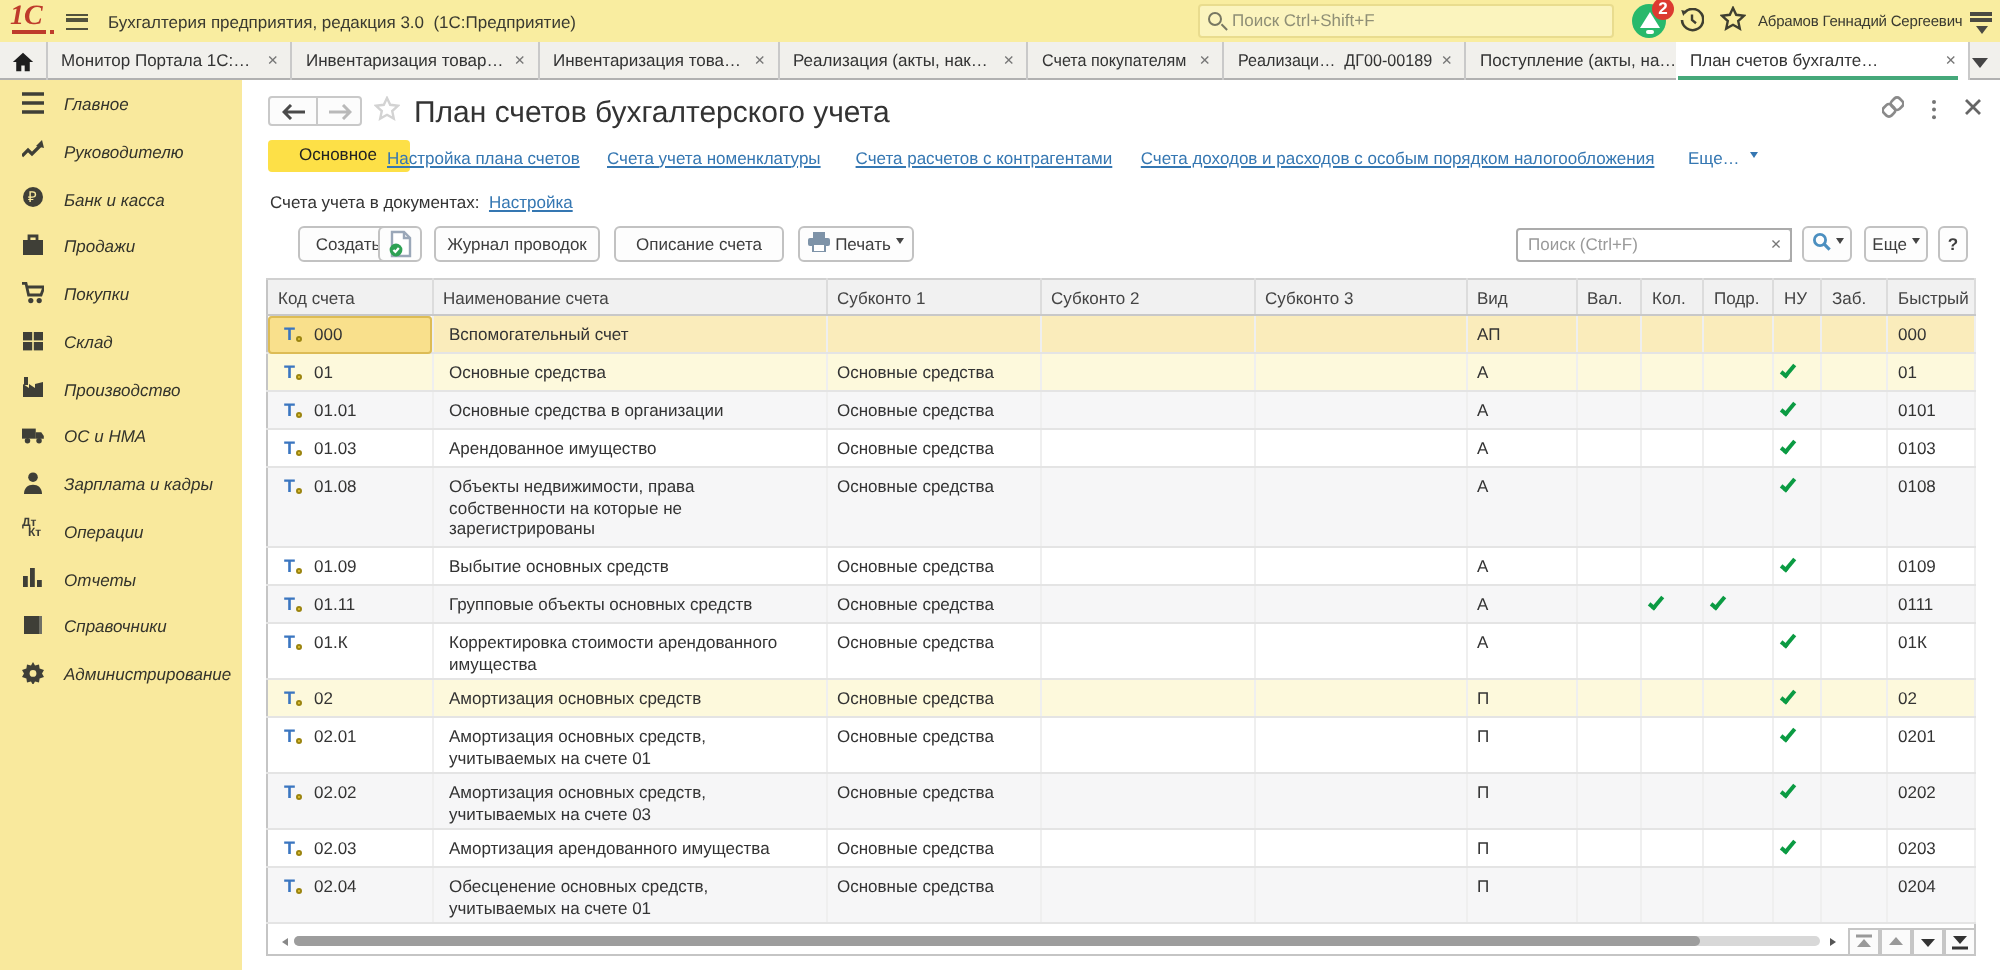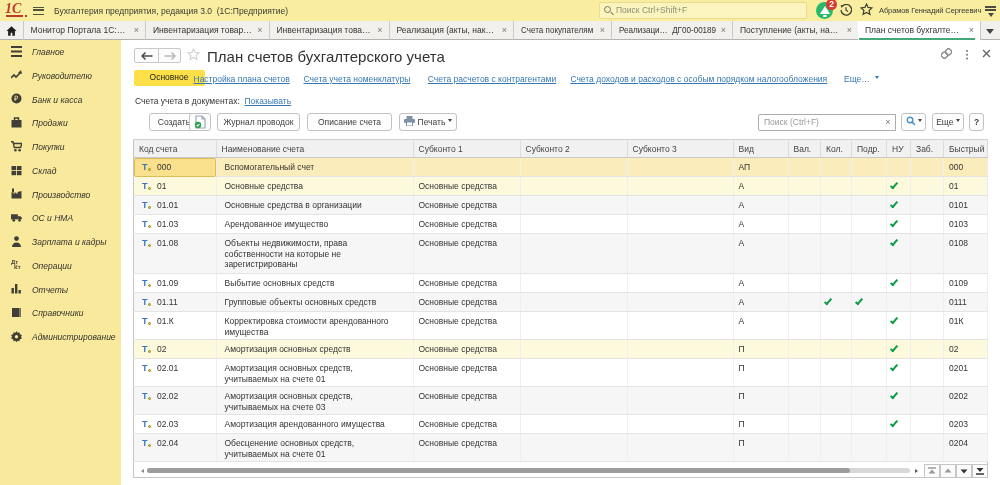--- a/index.html
+++ b/index.html
@@ -135,21 +135,21 @@
       <span class="tx">×</span>
     </div>
   <div class="tab" style="left:612px;width:121px;">
       <span class="tt"><s style="transform:scaleX(0.95);">Реализаци…&nbsp; ДГ00-00189</s></span>
       <span class="tx">×</span>
     </div>
   <div class="tab" style="left:733px;width:126px;">
       <span class="tt">Поступление (акты, на…</span>
       <span class="tx">×</span>
     </div>
-  <div class="tab active" style="left:858px;width:123px;">
+  <div class="tab active" style="left:838px;width:147px;">
       <span class="tt">План счетов бухгалте…</span>
       <span class="tx">×</span>
     </div>
   <div id="tabarrow"><div style="margin:8px 0 0 4px;width:0;height:0;border:4px solid transparent;border-top:5px solid #444;display:inline-block;"></div></div>
 </div>
 <div id="sidebar">
   <svg class="sic" style="top:5.7px" viewBox="0 0 11 11">
       <path d="M0 1h11M0 5.5h11M0 10h11" stroke="#3F3F37" stroke-width="1.8"></path>
     </svg>
     <div class="sit" style="top:7px">Главное</div>
@@ -240,21 +240,21 @@
   <div id="cdots"></div>
   <svg style="position:absolute;left:861px;top:9px;" width="9" height="9" viewBox="0 0 9 9">
       <path d="M1 1l7 7M8 1L1 8" stroke="#666" stroke-width="1.4"></path>
     </svg>
   <div id="osn">Основное</div>
   <div class="lnk" style="left:72.5px;">Настройка плана счетов</div>
   <div class="lnk" style="left:182.5px;">Счета учета номенклатуры</div>
   <div class="lnk" style="left:306.8px;">Счета расчетов с контрагентами</div>
   <div class="lnk" style="left:449.4px;">Счета доходов и расходов с особым порядком налогообложения</div>
   <div id="esche">Еще…<span class="dna"></span></div>
-  <div id="docs">Счета учета в документах: &nbsp;<a>Показывать</a></div>
+  <div id="docs">Счета учета в документах: &nbsp;<a>Настройка</a></div>
   <div class="btn" style="left:28px;width:50px;">Создать</div>
   <div class="btn" style="left:68px;width:22px;"><svg width="13" height="14" viewBox="0 0 13 14" style="margin-top:1px;">
         <path d="M2 1h6l3 3v9H2z" fill="#fff" stroke="#9AA7B8" stroke-width="1.2"></path>
         <path d="M8 1v3h3" fill="none" stroke="#9AA7B8" stroke-width="1.2"></path>
         <circle cx="4" cy="10" r="3.2" fill="#2DA153"></circle>
         <path d="M2.7 10l1 1 1.7-2" stroke="#fff" stroke-width="1.1" fill="none"></path>
       </svg></div>
   <div class="btn" style="left:96px;width:83px;">Журнал проводок</div>
   <div class="btn" style="left:186px;width:85px;">Описание счета</div>
   <div class="btn" style="left:278px;width:58px;"><svg width="11" height="10" viewBox="0 0 11 10" style="vertical-align:-1px;">

